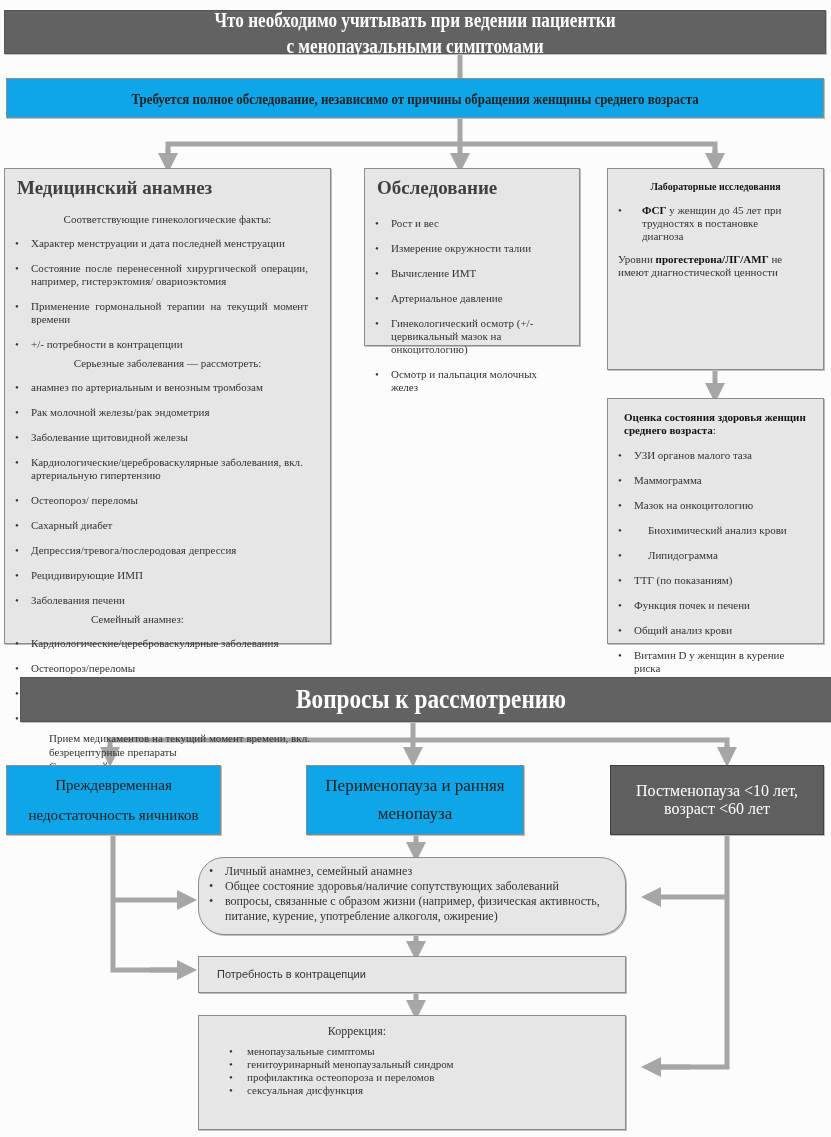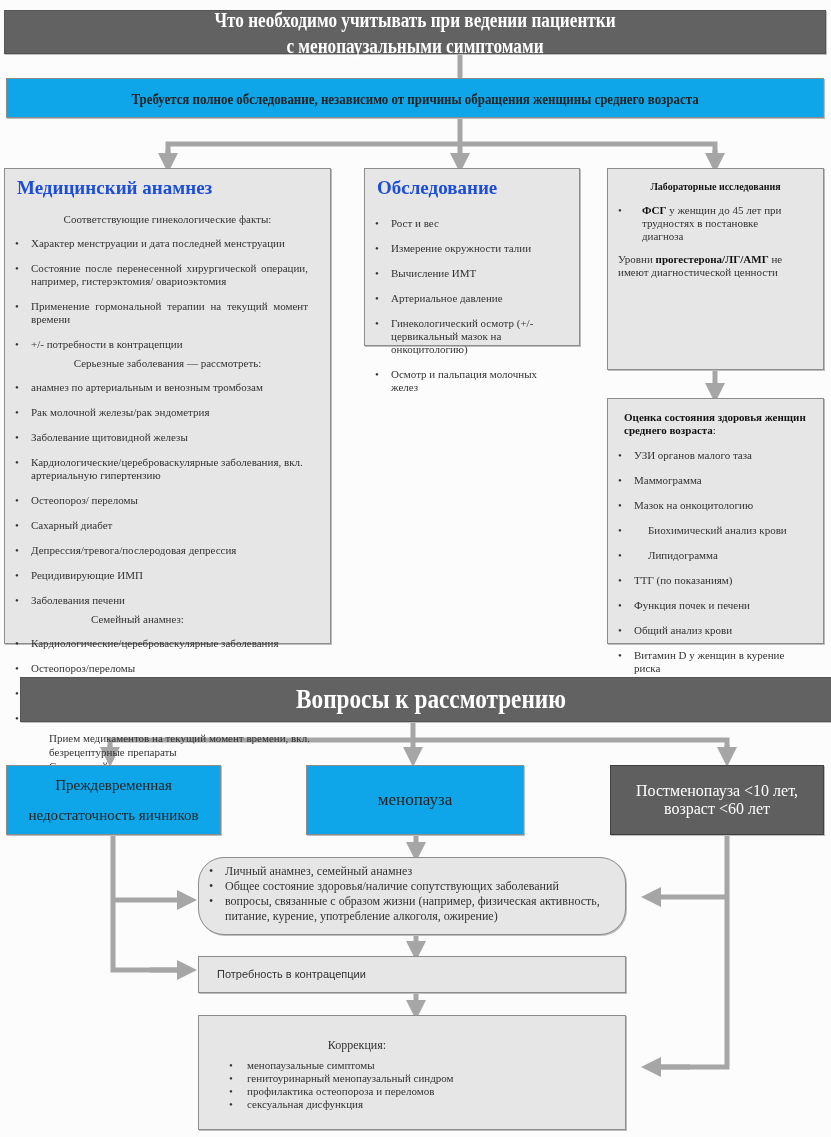--- a/index.html
+++ b/index.html
@@ -24,21 +24,21 @@
   }
   .h-main {
     font-size: 27px; font-weight: bold; text-align: center; line-height: 56px;
     transform: scaleX(0.86); transform-origin: center;
   }
   .req-text {
     font-size: 15px; font-weight: bold; text-align: center; line-height: 40px;
     transform: scaleX(0.86); transform-origin: center; white-space: nowrap;
   }
 
-  .col-title { font-size: 19px; font-weight: bold; margin: 8px 16px 0 12px; color: #1d4ed8; }
+  .col-title { font-size: 19px; font-weight: bold; margin: 8px 16px 0 12px; color: #404040; }
   .sub-head { font-size: 11px; text-align: center; margin: 6px 0 2px; color: #333; }
   .sub-head.left { text-align: left; margin-left: 36px; }
   ul.bl { list-style: none; font-size: 11px; line-height: 13px; color: #333; }
   ul.bl li { position: relative; padding-left: 26px; padding-right: 22px; margin-top: 12px; }
   ul.bl li::before { content: "•"; position: absolute; left: 10px; top: 0; }
   ul.bl.just li { text-align: justify; }
   .plain { font-size: 11px; line-height: 14px; color: #333; padding-left: 44px; padding-right: 10px; }
 
   .lab-title { font-size: 10px; font-weight: bold; text-align: center; margin-top: 16px; color: #111; }
   .lab-p { font-size: 11px; line-height: 13px; color: #333; padding: 0 10px 0 10px; }
@@ -47,21 +47,21 @@
   .q-box-text { position: absolute; left: 0; right: 0; top: 50%; transform: translateY(-50%); text-align: center; }
   .q1 { font-size: 15px; line-height: 30px; color: #222; }
   .q2 { font-size: 17px; line-height: 28px; color: #222; }
   .q3 { font-size: 16px; line-height: 18px; color: #fff; }
 
   ul.bl2 { list-style: none; font-size: 12px; line-height: 15px; color: #333; padding-top: 8px; }
   ul.bl2 li { position: relative; padding-left: 26px; padding-right: 6px; }
   ul.bl2 li::before { content: "•"; position: absolute; left: 10px; top: 0; }
 
   .contra { font-family: "Liberation Sans", "DejaVu Sans", sans-serif; font-size: 11px; line-height: 34px; padding-left: 18px; color: #333; }
-  .corr-title { font-size: 12px; text-align: center; margin: 22px 0 6px; padding-right: 110px; color: #333; }
+  .corr-title { font-size: 12px; text-align: center; margin: 8px 0 6px; padding-right: 110px; color: #333; }
   ul.bl3 { list-style: none; font-size: 11px; line-height: 13px; color: #333; }
   ul.bl3 li { position: relative; padding-left: 48px; }
   ul.bl3 li::before { content: "•"; position: absolute; left: 30px; top: 0; }
 </style>
 </head>
 <body>
 
 <svg class="connectors" viewBox="0 0 831 1137">
   <defs>
     <marker id="ah" markerWidth="4" markerHeight="4" refX="2.2" refY="2" orient="auto" markerUnits="strokeWidth">
@@ -184,20 +184,21 @@
 
 <div class="box light" style="left:6px; top:765px; width:215px; height:70px;">
   <div class="q-box-text q1">
     <div>Преждевременная</div>
     <div>недостаточность яичников</div>
   </div>
 </div>
 
 <div class="box light" style="left:306px; top:765px; width:218px; height:70px;">
   <div class="q-box-text q2">
+    <div>Перименопауза и ранняя</div>
     <div>менопауза</div>
   </div>
 </div>
 
 <div class="box dark" style="left:610px; top:765px; width:214px; height:70px;">
   <div class="q-box-text q3">
     <div>Постменопауза &lt;10 лет,</div>
     <div>возраст &lt;60 лет</div>
   </div>
 </div>

